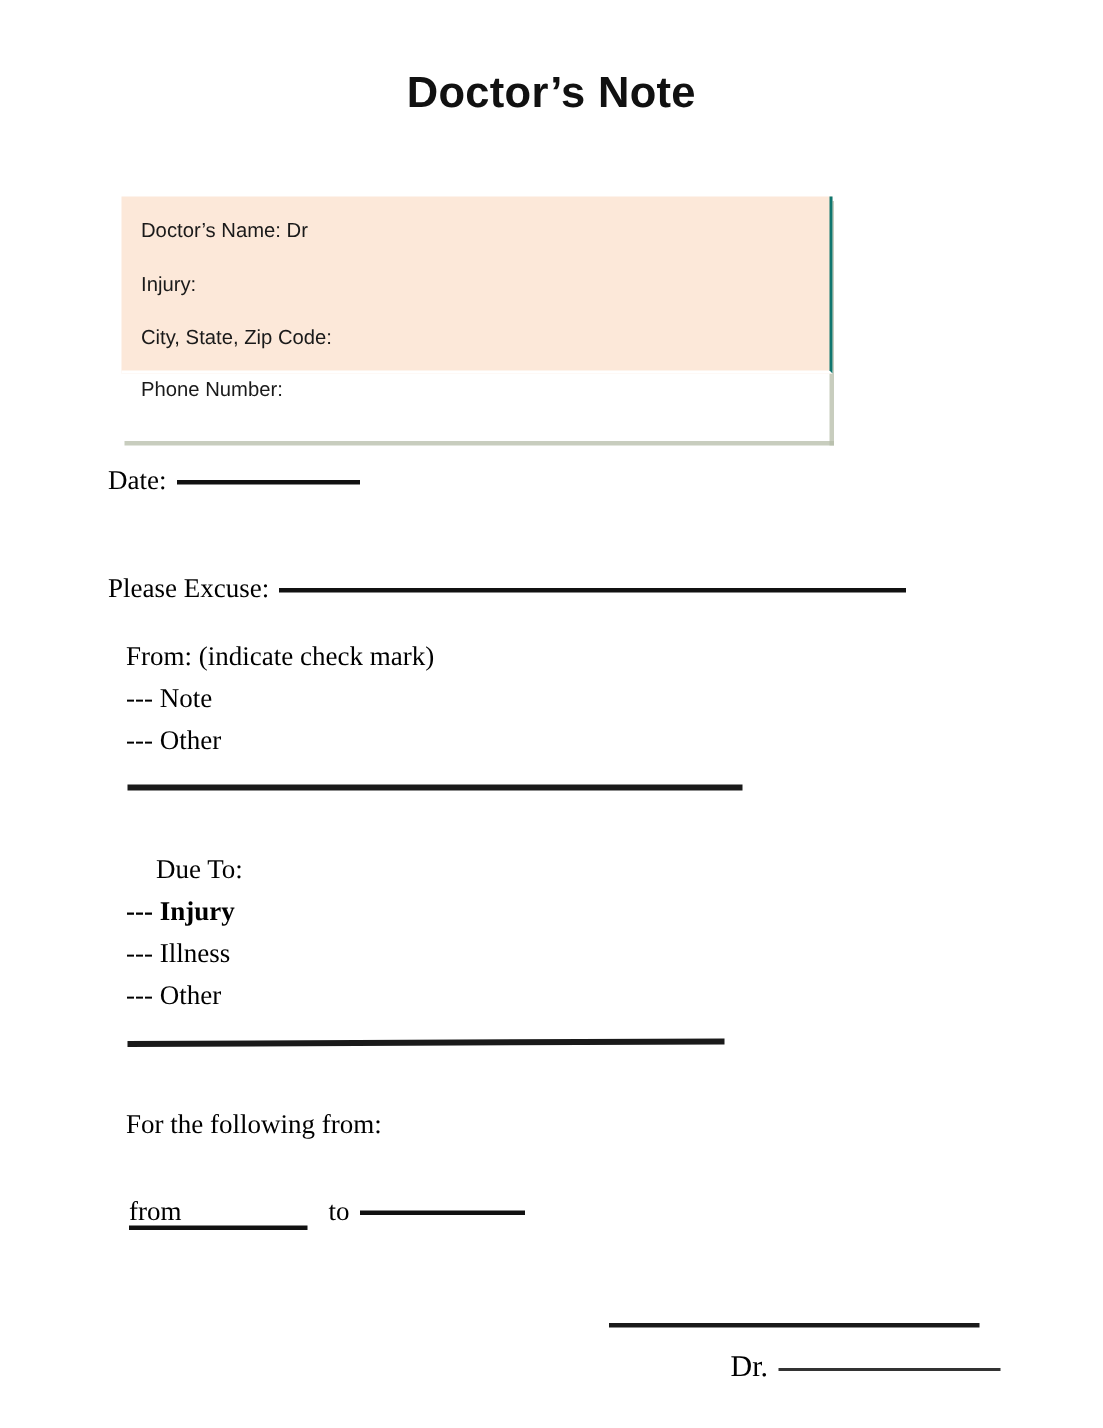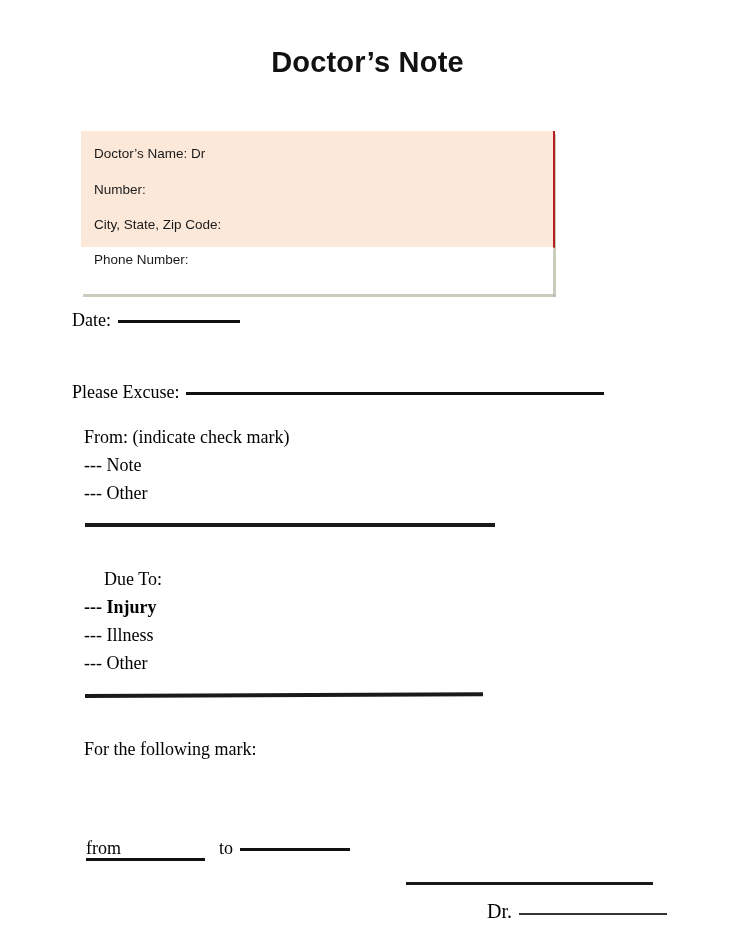--- a/index.html
+++ b/index.html
@@ -39,21 +39,21 @@
     height: 162px;
   }
   .info-box {
     position: absolute;
     left: 0;
     top: 0;
     width: 474px;
     height: 118px;
     background: #fce8d9;
     box-sizing: border-box;
-    border-right: 2px solid #b91c1c;
+    border-right: 2px solid #0f766e;
     border-bottom: 2px solid #ffffff;
   }
   
   .info-shadow-right {
     position: absolute;
     left: 472px;
     top: 3px;
     width: 3px;
     height: 163px;
     background: #b6bca8;
@@ -144,21 +144,20 @@
     left: 406px;
     top: 882px;
     width: 247px;
     height: 3px;
   }
 
   
   .ft-word {
     display: inline-block;
     vertical-align: baseline;
-    margin-top: 41px;
   }
   .ft-word.underlined {
     border-bottom: 3px solid #111111;
     padding-bottom: 1px;
   }
   .ft-gap {
     display: inline-block;
     width: 14px;
   }
 
@@ -178,21 +177,21 @@
 </head>
 <body>
 
 <div class="doc-title">Doctor’s Note</div>
 
 <div class="info-box-wrap">
   <div class="info-shadow-right"></div>
   <div class="info-shadow-bottom"></div>
   <div class="info-box">
     <div class="info-line l0">Doctor’s Name: Dr</div>
-    <div class="info-line l1">Number:</div>
+    <div class="info-line l1">Injury:</div>
     <div class="info-line l2">City, State, Zip Code:</div>
     <div class="info-line l3">Phone Number:</div>
   </div>
 </div>
 
 <div class="row" id="date-row">
   <span class="lbl">Date:</span><span class="blank" style="width:122px;"></span>
 </div>
 
 <div class="row" id="excuse-row">
@@ -203,21 +202,21 @@
 <div class="row" id="from-opt-0">--- Note</div>
 <div class="row" id="from-opt-1">--- Other</div>
 <div class="rule" id="rule-from"></div>
 
 <div class="row" id="duo-header">Due To:</div>
 <div class="row" id="duo-opt-0">--- Injury</div>
 <div class="row" id="duo-opt-1">--- Illness</div>
 <div class="row" id="duo-opt-2">--- Other</div>
 <div class="rule" id="rule-dueto"></div>
 
-<div class="row" id="dates-row">For the following mark:</div>
+<div class="row" id="dates-row">For the following from:</div>
 
 <div class="row" id="fromto-row">
   <span class="ft-word underlined" style="padding-right:84px;">from</span><span class="ft-gap"></span><span class="ft-word">to</span><span class="blank" style="width:110px;"></span>
 </div>
 
 <div class="rule" id="rule-signature"></div>
 <div id="signature-row">
   <span class="lbl">Dr.</span><span class="blank thin" style="width:148px;"></span>
 </div>
 

